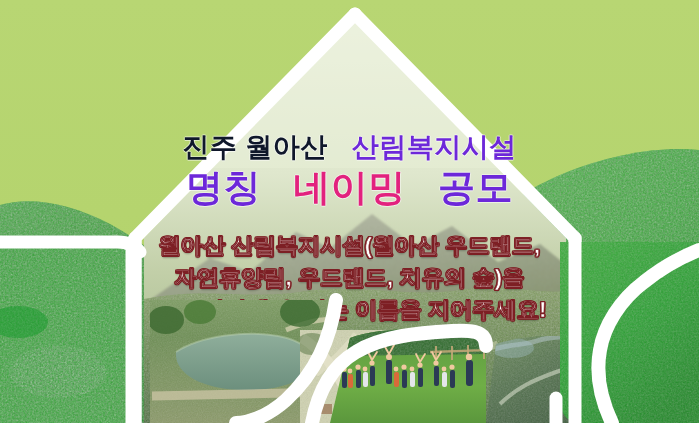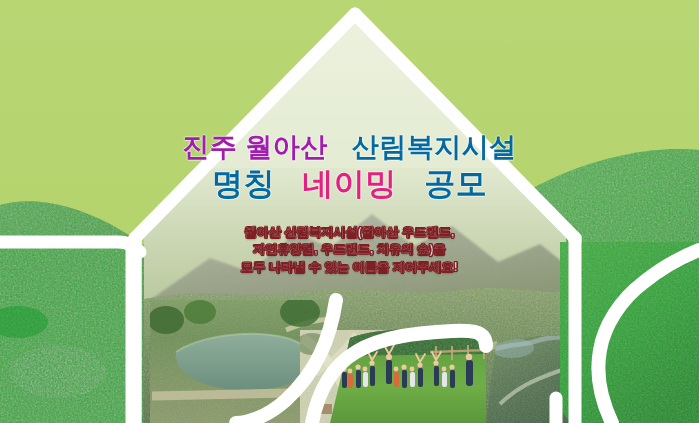--- a/index.html
+++ b/index.html
@@ -33,41 +33,41 @@
     font-weight:bold;
     letter-spacing:0.5px;
     line-height:1.15;
     white-space:nowrap;
     text-shadow:
       0 1px 0 rgba(255,255,255,.55),
       0 -1px 0 rgba(255,255,255,.45),
       1px 0 0 rgba(255,255,255,.45),
       -1px 0 0 rgba(255,255,255,.45);
   }
-  .t-green { color:#a21caf; }
-  .t-navy  { color:#0369a1; }
+  .t-green { color:#0f172a; }
+  .t-navy  { color:#6d28d9; }
   .t-pink  { color:#e2227e; }
 
   .title-line2 {
-    font-size:31px;
+    font-size:37px;
     font-weight:bold;
     letter-spacing:0.5px;
     line-height:1.12;
     margin-top:4px;
     white-space:nowrap;
     text-shadow:
       0 1px 0 rgba(255,255,255,.55),
       0 -1px 0 rgba(255,255,255,.45),
       1px 0 0 rgba(255,255,255,.45),
       -1px 0 0 rgba(255,255,255,.45);
   }
 
   .subtitle {
     margin-top:22px;
-    font-size:12px;
+    font-size:22px;
     font-weight:bold;
     line-height:1.45;
     color:#ffffff;
     letter-spacing:0.2px;
     -webkit-text-stroke:0.5px #7d1f24;
     text-shadow:
       1.4px 0 0 #7d1f24, -1.4px 0 0 #7d1f24,
       0 1.4px 0 #7d1f24, 0 -1.4px 0 #7d1f24,
       1px 1px 0 #7d1f24, -1px 1px 0 #7d1f24,
       1px -1px 0 #7d1f24, -1px -1px 0 #7d1f24,

